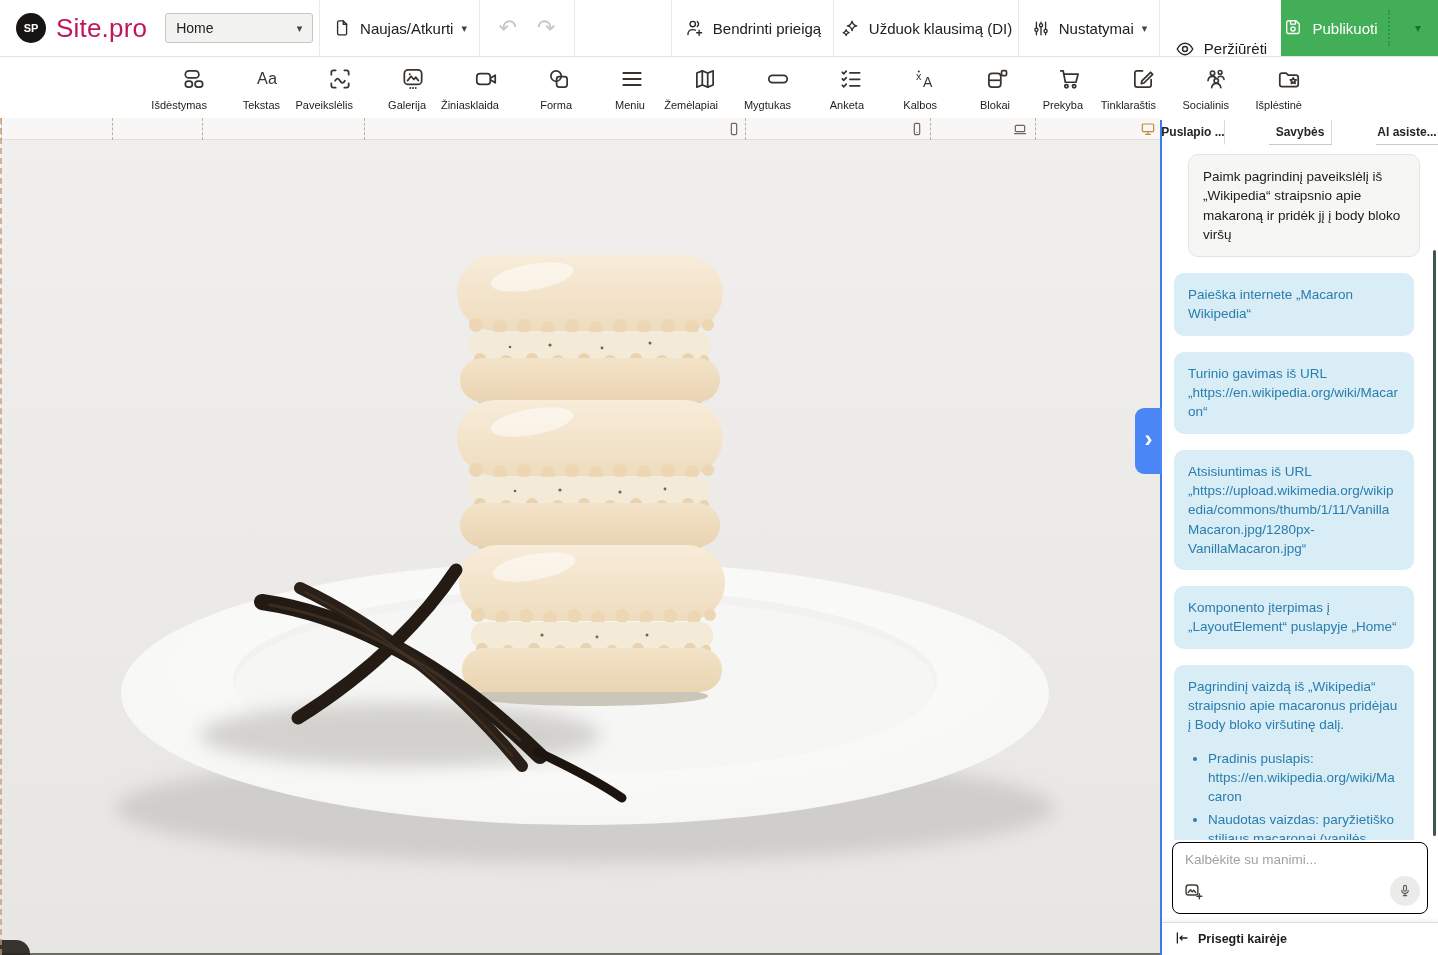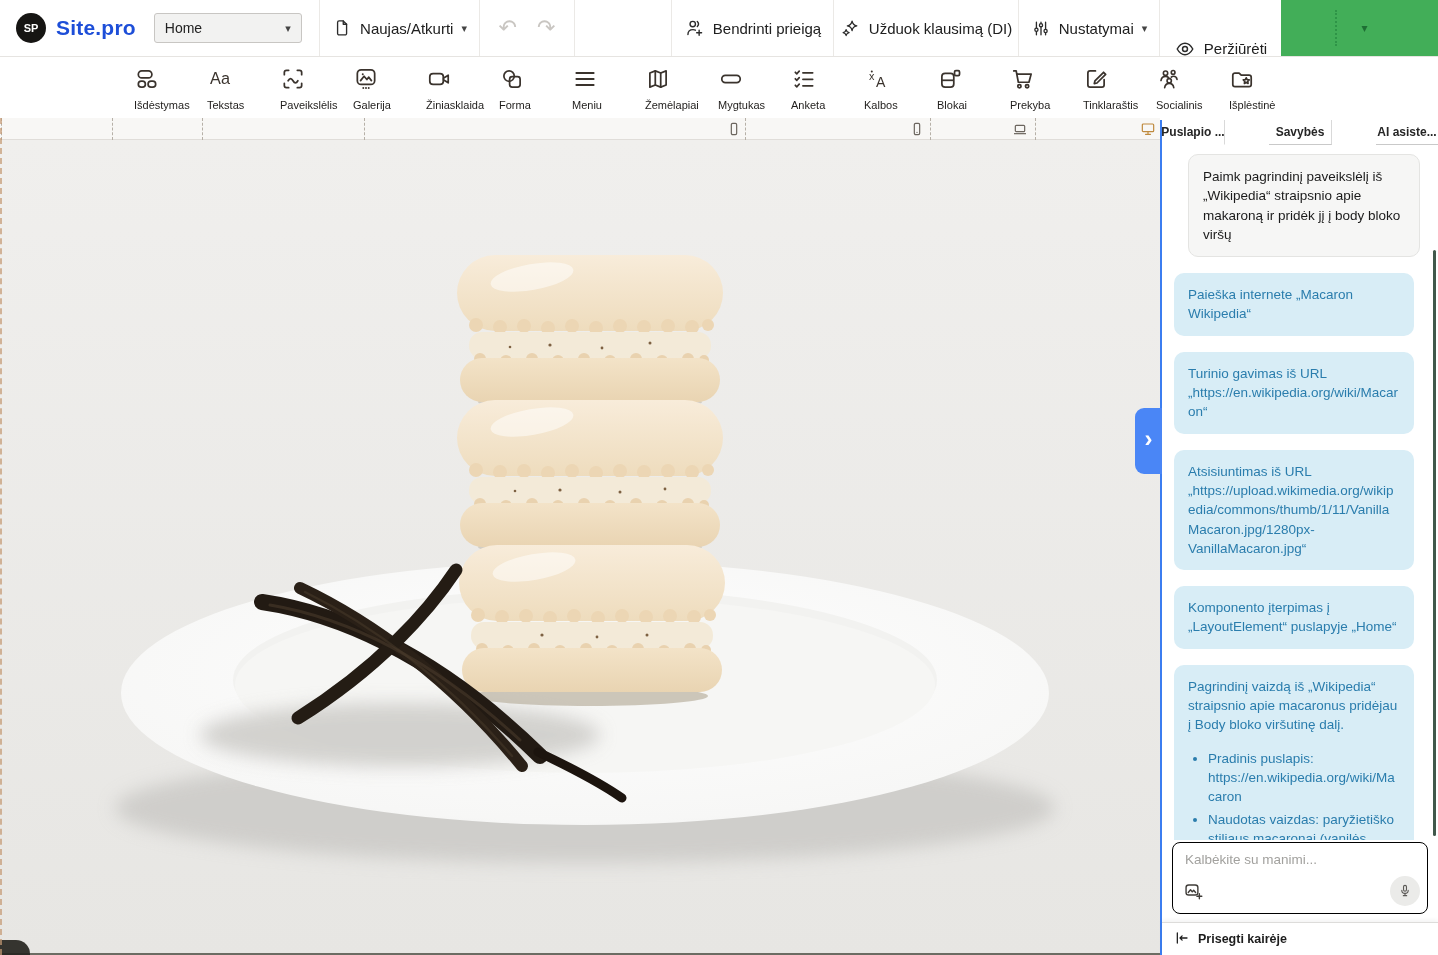--- a/index.html
+++ b/index.html
@@ -8,40 +8,40 @@
   .app { position:relative; width:1438px; height:955px; }
 
   
   .topbar { position:absolute; top:0; left:0; width:1438px; height:57px;
             display:flex; align-items:stretch; background:#fff; border-bottom:1px solid #e6e4e1; z-index:30; }
   .tb-sec { display:flex; align-items:center; justify-content:center; border-right:1px solid #ebe9e6; gap:8px; }
   .tb-sec.noborder { border-right:none; }
   .s-brand { width:320px; justify-content:flex-start; padding-left:16px; gap:10px; }
   .logo-circle { width:30px; height:30px; border-radius:50%; background:#161513; color:#fff;
                  display:flex; align-items:center; justify-content:center; font-size:11px; font-weight:bold; }
-  .brand-name { font-size:21px; font-weight:bold; color:#1d4ed8; letter-spacing:.2px; }
+  .brand-name { font-size:26px; font-weight:normal; color:#be185d; letter-spacing:.2px; }
   .page-select { margin-left:8px; width:148px; height:30px; background:#f2f2f1; border:1px solid #c8c6c3;
                  border-radius:3px; display:flex; align-items:center; padding:0 10px; font-size:14px; color:#222;
                  justify-content:space-between; cursor:pointer;gap:48px; }
   .caret { font-size:11px; color:#444; line-height:1; }
   .s-new { width:160px; } .s-undo { width:95px; gap:20px; }
   .s-gap { width:97px; } .s-share { width:162px; } .s-ask { width:185px; }
   .s-settings { width:141px; } .s-preview { width:121px;margin-top:41px; }
   .tb-label { font-size:15px; color:#202020; white-space:nowrap; }
   .undo-glyph { font-size:22px; color:#c9c6c2; line-height:1; cursor:default; }
   .icon-dark svg { display:block; }
   .publish { width:157px; background:#42ae58; color:#fff; display:flex; align-items:stretch; cursor:pointer; }
   .publish-main { flex:1; display:flex; align-items:center; justify-content:center; gap:9px; font-size:15px; }
   .publish-divider { width:0; border-left:2px dotted #2e9447; margin:10px 0; }
   .publish-caret { width:40px; display:flex; align-items:center; justify-content:center; color:#1e6f34; font-size:12px; }
 
   
   .toolbar { position:absolute; top:58px; left:0; width:1438px; height:60px; background:#fff;
              display:flex; align-items:center; padding-left:134px; z-index:25; }
-  .tool-item { width:73px; height:56px; display:flex; flex-direction:column; align-items:flex-start;
+  .tool-item { width:73px; height:56px; display:flex; flex-direction:column; align-items:flex-end;
                justify-content:center; gap:3px; cursor:pointer; }
   .tool-item svg { width:26px; height:26px; }
   .tool-label { font-size:11px; color:#1f1d1b; white-space:nowrap; }
 
   
   .ruler { position:absolute; top:118px; left:0; width:1160px; height:22px; background:#f8f7f5;
            border-bottom:1px solid #e0ddd9; z-index:10; }
   .ruler .dash { position:absolute; top:0; height:22px; width:0; border-left:1px dashed #b6b0a7; }
   .bp-icon { position:absolute; top:3px; width:16px; height:16px; cursor:pointer; }
 
@@ -163,20 +163,30 @@
       <span class="icon-dark">
         <svg width="22" height="22" viewBox="0 0 24 24" fill="none" stroke="#2b2b2b" stroke-width="1.6" stroke-linecap="round" stroke-linejoin="round">
           <path d="M3.5 12 C6 7.5 9 5.7 12 5.7 C15 5.7 18 7.5 20.5 12 C18 16.5 15 18.3 12 18.3 C9 18.3 6 16.5 3.5 12 z"></path>
           <circle cx="12" cy="12" r="2.7"></circle>
         </svg>
       </span>
       <span class="tb-label">Peržiūrėti</span>
     </div>
 
     <div class="publish tb-sec noborder" style="padding:0;">
+      <div class="publish-main">
+        <span>
+          <svg width="20" height="20" viewBox="0 0 24 24" fill="none" stroke="#ffffff" stroke-width="1.6" stroke-linecap="round" stroke-linejoin="round">
+            <path d="M6.5 4.5 h9 l4 4 v9.5 a1.8 1.8 0 0 1 -1.8 1.8 h-11.4 a1.8 1.8 0 0 1 -1.8 -1.8 v-11.7 a1.8 1.8 0 0 1 2 -1.8 z"></path>
+            <path d="M9 4.7 v3.8 h6 v-3.8"></path>
+            <circle cx="12" cy="14.3" r="2.5"></circle>
+          </svg>
+        </span>
+        <span>Publikuoti</span>
+      </div>
       <div class="publish-divider"></div>
       <div class="publish-caret">
         <span>▾</span>
       </div>
     </div>
   </header>
 
   <nav class="toolbar">
 
     <div class="tool-item">

